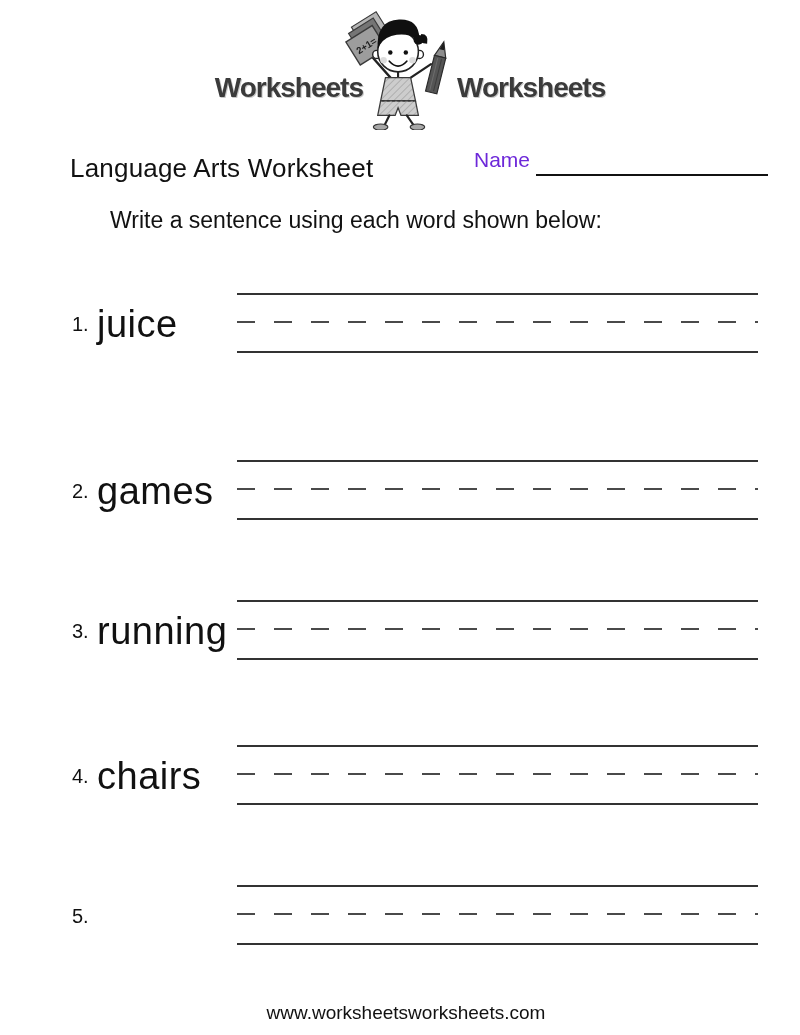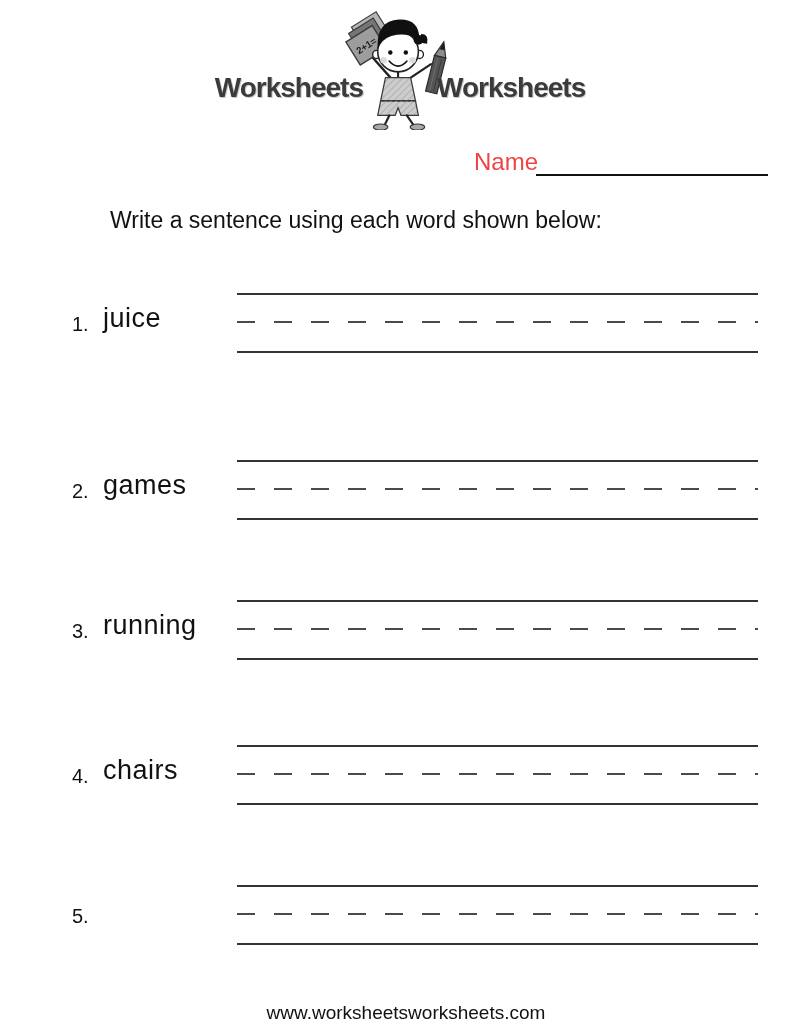--- a/index.html
+++ b/index.html
@@ -27,20 +27,21 @@
     align-items: flex-end;
   }
   .logo-text {
     font-size: 28px;
     font-weight: bold;
     letter-spacing: -1px;
     color: #3b3b3b;
     text-shadow: 1px 1px 0 #c9c9c9;
     padding-bottom: 26px;
     white-space: nowrap;
+    margin-left: 20px;
   }
   .logo-mascot {
     width: 126px;
     height: 124px;
     margin: 0 -26px;
     flex: 0 0 auto;
   }
 
   
   .worksheet-title {
@@ -48,22 +49,22 @@
     left: 70px;
     top: 153px;
     font-size: 26px;
     letter-spacing: 0.2px;
     color: #111;
   }
   .name-label {
     position: absolute;
     left: 474px;
     top: 148px;
-    font-size: 24px;
-    color: #ef4444;
+    font-size: 21px;
+    color: #6d28d9;
   }
   .name-line {
     position: absolute;
     left: 536px;
     top: 174px;
     width: 232px;
     height: 0;
     border-top: 2px solid #111;
   }
 
@@ -85,23 +86,23 @@
   }
   .item-number {
     position: absolute;
     left: 2px;
     top: 20px;
     font-size: 20px;
     color: #111;
   }
   .item-word {
     position: absolute;
-    left: 33px;
+    left: 27px;
     top: 10px;
-    font-size: 27px;
+    font-size: 38px;
     font-weight: 400;
     letter-spacing: 0.5px;
     color: #111;
   }
   .write-lines {
     position: absolute;
     left: 167px;
     top: 0;
     width: 521px;
     height: 60px;
@@ -189,20 +190,21 @@
 
       <line x1="54" y1="113" x2="49" y2="123" stroke="#222" stroke-width="2.2" stroke-linecap="round"></line>
       <line x1="72" y1="113" x2="79" y2="123" stroke="#222" stroke-width="2.2" stroke-linecap="round"></line>
       <ellipse cx="45" cy="125" rx="7.5" ry="3.2" fill="#a8a8a8" stroke="#333" stroke-width="1.2"></ellipse>
       <ellipse cx="83" cy="125" rx="7.5" ry="3.2" fill="#a8a8a8" stroke="#333" stroke-width="1.2"></ellipse>
     </svg>
 
     <span class="logo-text">Worksheets</span>
   </div>
 
+  <div class="worksheet-title">Language Arts Worksheet</div>
   <div class="name-label">Name</div>
   <div class="name-line"></div>
 
   <div class="instruction">Write a sentence using each word shown below:</div>
 
   <div class="item" style="top:293px">
     <span class="item-number">1.</span>
     <span class="item-word">juice</span>
     <div class="write-lines">
       <div class="write-line-top"></div>

